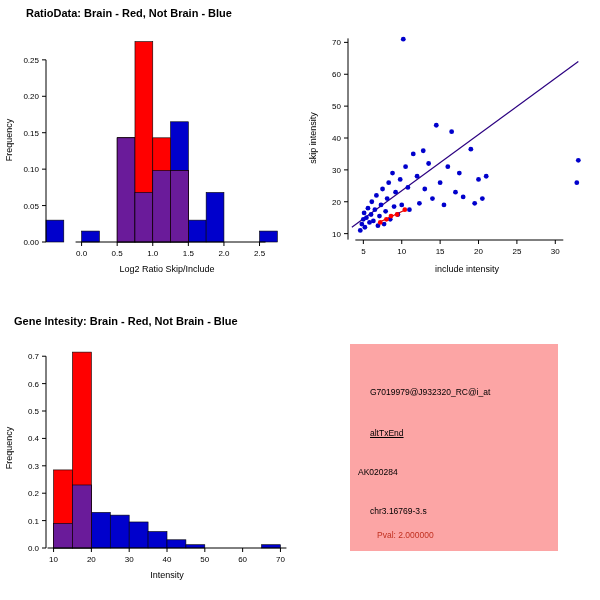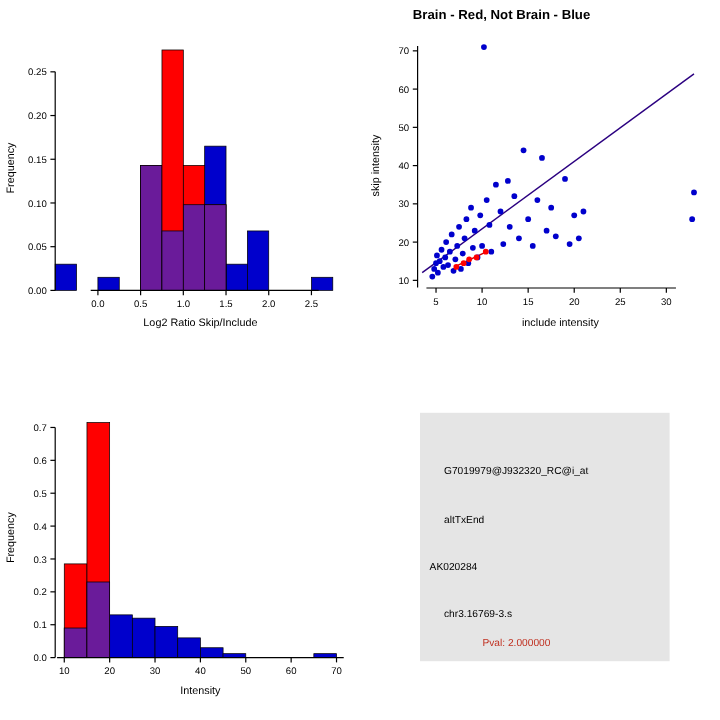--- a/index.html
+++ b/index.html
@@ -1,30 +1,31 @@
 <!DOCTYPE html>
 <html><head>
 <meta charset="utf-8">
 <style>
   html,body{margin:0;padding:0;}
   body{width:600px;height:600px;background:#ffffff;font-family:"Liberation Sans",sans-serif;overflow:hidden;}
   .page{position:relative;width:600px;height:600px;}
   .panel{position:absolute;}
   .title{font-size:11px;font-weight:bold;color:#000;text-align:left;}
   svg{display:block;}
-  .infobox{background:#e5e5e5;}
+  .infobox{background:#fca5a5;}
   .infoline{font-size:8.5px;color:#000;}
   .infoline.pval{color:#c03020;}
 </style>
 </head>
 <body>
 
 <div class="page">
 
   <div class="panel" style="left:0;top:0;width:300px;height:300px;">
+    <div class="title" style="position:absolute;left:26px;top:7px;width:270px;">RatioData: Brain - Red, Not Brain - Blue</div>
     <svg id="svg-hist-ratio" width="300" height="300">
         <rect x="46" y="220.14285714285714" width="17.794117647058826" height="21.85714285714286" fill="#0000cc" stroke="#000" stroke-width="0.6"></rect>
         <rect x="81.58823529411765" y="231.07142857142858" width="17.794117647058812" height="10.928571428571416" fill="#0000cc" stroke="#000" stroke-width="0.6"></rect>
         <rect x="117.17647058823529" y="137.81428571428572" width="17.794117647058854" height="104.18571428571428" fill="#0000cc" stroke="#000" stroke-width="0.6"></rect>
         <rect x="134.97058823529414" y="192.45714285714286" width="17.794117647058783" height="49.542857142857144" fill="#0000cc" stroke="#000" stroke-width="0.6"></rect>
         <rect x="152.76470588235293" y="170.60000000000002" width="17.79411764705884" height="71.39999999999998" fill="#0000cc" stroke="#000" stroke-width="0.6"></rect>
         <rect x="170.55882352941177" y="121.78571428571428" width="17.794117647058812" height="120.21428571428572" fill="#0000cc" stroke="#000" stroke-width="0.6"></rect>
         <rect x="188.35294117647058" y="220.14285714285714" width="17.79411764705884" height="21.85714285714286" fill="#0000cc" stroke="#000" stroke-width="0.6"></rect>
         <rect x="206.14705882352942" y="192.45714285714286" width="17.79411764705884" height="49.542857142857144" fill="#0000cc" stroke="#000" stroke-width="0.6"></rect>
         <rect x="259.52941176470586" y="231.07142857142858" width="17.794117647058897" height="10.928571428571416" fill="#0000cc" stroke="#000" stroke-width="0.6"></rect>
@@ -61,21 +62,20 @@
         <line x1="42" y1="96.28571428571428" x2="46" y2="96.28571428571428" stroke="#000" stroke-width="1"></line>
         <text x="39" y="99.28571428571428" font-size="8" font-family="Liberation Sans, sans-serif" fill="#000" text-anchor="end">0.20</text>
         <line x1="42" y1="59.85714285714286" x2="46" y2="59.85714285714286" stroke="#000" stroke-width="1"></line>
         <text x="39" y="62.85714285714286" font-size="8" font-family="Liberation Sans, sans-serif" fill="#000" text-anchor="end">0.25</text>
         <text x="167" y="272" font-size="9" font-family="Liberation Sans, sans-serif" fill="#000" text-anchor="middle">Log2 Ratio Skip/Include</text>
         <text x="12" y="140" font-size="9" font-family="Liberation Sans, sans-serif" fill="#000" text-anchor="middle" transform="rotate(-90 12 140)">Frequency</text>
       </svg>
   </div>
 
   <div class="panel" style="left:300px;top:0;width:300px;height:300px;">
-    <div class="title" style="position:absolute;left:44px;top:7px;width:250px;">Brain - Red, Not Brain - Blue</div>
     <svg id="svg-scatter" width="300" height="300">
         <line x1="51.83870967741935" y1="227.25" x2="278.32258064516134" y2="61.5" stroke="#2b0080" stroke-width="1.2"></line>
         <line x1="78.70967741935483" y1="222.46875" x2="105.58064516129033" y2="209.71875" stroke="#cc0000" stroke-width="1.2"></line>
         <circle cx="60.28387096774193" cy="230.4375" r="2.4" fill="#0000cc"></circle>
         <circle cx="61.81935483870968" cy="224.0625" r="2.4" fill="#0000cc"></circle>
         <circle cx="63.354838709677416" cy="219.28125" r="2.4" fill="#0000cc"></circle>
         <circle cx="64.12258064516129" cy="212.90625" r="2.4" fill="#0000cc"></circle>
         <circle cx="64.89032258064516" cy="227.25" r="2.4" fill="#0000cc"></circle>
         <circle cx="66.42580645161291" cy="217.6875" r="2.4" fill="#0000cc"></circle>
         <circle cx="67.96129032258065" cy="208.125" r="2.4" fill="#0000cc"></circle>
@@ -158,20 +158,21 @@
         <line x1="44" y1="74.25" x2="48" y2="74.25" stroke="#000" stroke-width="1"></line>
         <text x="41" y="77.25" font-size="8" font-family="Liberation Sans, sans-serif" fill="#000" text-anchor="end">60</text>
         <line x1="44" y1="42.375" x2="48" y2="42.375" stroke="#000" stroke-width="1"></line>
         <text x="41" y="45.375" font-size="8" font-family="Liberation Sans, sans-serif" fill="#000" text-anchor="end">70</text>
         <text x="167" y="272" font-size="9" font-family="Liberation Sans, sans-serif" fill="#000" text-anchor="middle">include intensity</text>
         <text x="16" y="138" font-size="9" font-family="Liberation Sans, sans-serif" fill="#000" text-anchor="middle" transform="rotate(-90 16 138)">skip intensity</text>
       </svg>
   </div>
 
   <div class="panel" style="left:0;top:300px;width:300px;height:300px;">
+    <div class="title" style="position:absolute;left:14px;top:15px;width:290px;">Gene Intesity: Brain - Red, Not Brain - Blue</div>
     <svg id="svg-hist-int" width="300" height="300">
         <rect x="53.5625" y="223.34246575342465" width="18.90625" height="24.657534246575352" fill="#0000cc" stroke="#000" stroke-width="0.6"></rect>
         <rect x="72.46875" y="184.986301369863" width="18.90625" height="63.013698630136986" fill="#0000cc" stroke="#000" stroke-width="0.6"></rect>
         <rect x="91.375" y="212.3835616438356" width="18.90625" height="35.616438356164394" fill="#0000cc" stroke="#000" stroke-width="0.6"></rect>
         <rect x="110.28125" y="215.12328767123287" width="18.90625" height="32.87671232876713" fill="#0000cc" stroke="#000" stroke-width="0.6"></rect>
         <rect x="129.1875" y="221.97260273972603" width="18.90625" height="26.027397260273972" fill="#0000cc" stroke="#000" stroke-width="0.6"></rect>
         <rect x="148.09375" y="231.56164383561645" width="18.90625" height="16.43835616438355" fill="#0000cc" stroke="#000" stroke-width="0.6"></rect>
         <rect x="167" y="239.78082191780823" width="18.90625" height="8.219178082191775" fill="#0000cc" stroke="#000" stroke-width="0.6"></rect>
         <rect x="185.90625" y="244.7123287671233" width="18.90625" height="3.287671232876704" fill="#0000cc" stroke="#000" stroke-width="0.6"></rect>
         <rect x="261.53125" y="244.7123287671233" width="18.90625" height="3.287671232876704" fill="#0000cc" stroke="#000" stroke-width="0.6"></rect>
@@ -211,19 +212,19 @@
         <text x="39" y="86.6164383561644" font-size="8" font-family="Liberation Sans, sans-serif" fill="#000" text-anchor="end">0.6</text>
         <line x1="42" y1="56.2191780821918" x2="46" y2="56.2191780821918" stroke="#000" stroke-width="1"></line>
         <text x="39" y="59.2191780821918" font-size="8" font-family="Liberation Sans, sans-serif" fill="#000" text-anchor="end">0.7</text>
         <text x="167" y="278" font-size="9" font-family="Liberation Sans, sans-serif" fill="#000" text-anchor="middle">Intensity</text>
         <text x="12" y="148" font-size="9" font-family="Liberation Sans, sans-serif" fill="#000" text-anchor="middle" transform="rotate(-90 12 148)">Frequency</text>
       </svg>
   </div>
 
   <div class="panel infobox" style="left:350px;top:344px;width:208px;height:207px;">
     <div class="infoline" style="position:absolute;left:20px;top:43px;">G7019979@J932320_RC@i_at</div>
-    <div class="infoline" style="position:absolute;left:20px;top:84px;">altTxEnd</div>
+    <div class="infoline" style="position:absolute;left:20px;top:84px;text-decoration:underline;">altTxEnd</div>
     <div class="infoline" style="position:absolute;left:8px;top:123px;">AK020284</div>
     <div class="infoline" style="position:absolute;left:20px;top:162px;">chr3.16769-3.s</div>
-    <div class="infoline pval" style="position:absolute;left:28px;top:186px;padding-left:24px;">Pval: 2.000000</div>
+    <div class="infoline pval" style="position:absolute;left:3px;top:186px;padding-left:24px;">Pval: 2.000000</div>
   </div>
 
 </div>
 
 </body></html>

